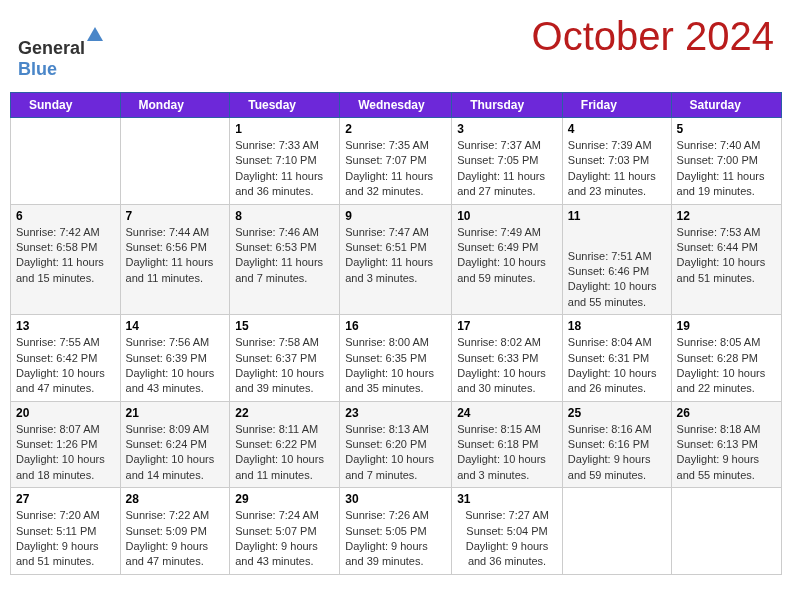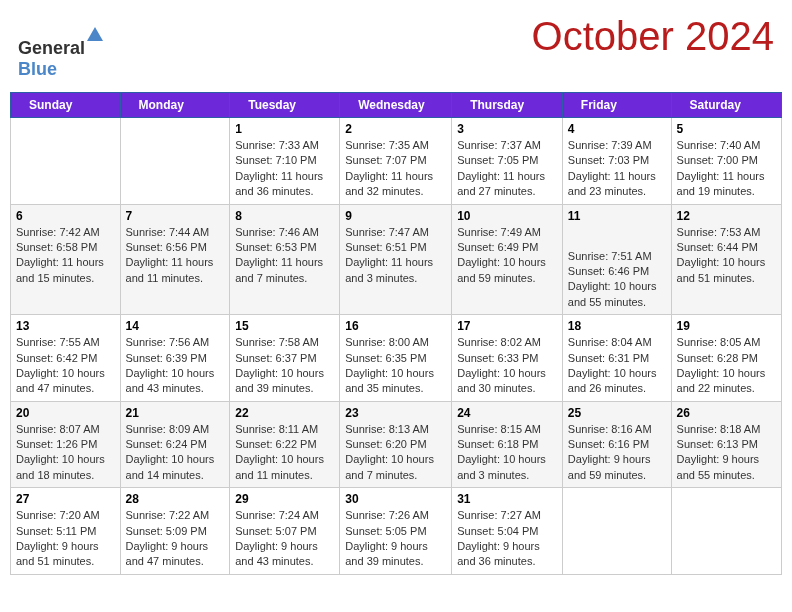--- a/index.html
+++ b/index.html
@@ -298,21 +298,21 @@
 Daylight: 9 hours and 43 minutes.</div>
         </td>
         <td>
           <span class="day-number">30</span>
           <div class="day-info" style="white-space: pre-line;">Sunrise: 7:26 AM
 Sunset: 5:05 PM
 Daylight: 9 hours and 39 minutes.</div>
         </td>
         <td>
           <span class="day-number">31</span>
-          <div class="day-info" style="white-space: pre-line;">Sunrise: 7:27 AM
+          <div class="day-info" style="white-space: pre-line; text-align: center;">Sunrise: 7:27 AM
 Sunset: 5:04 PM
 Daylight: 9 hours and 36 minutes.</div>
         </td>
         <td class="empty-cell"></td>
         <td class="empty-cell"></td>
       </tr>
     </tbody>
 </table>
 
 </body></html>

